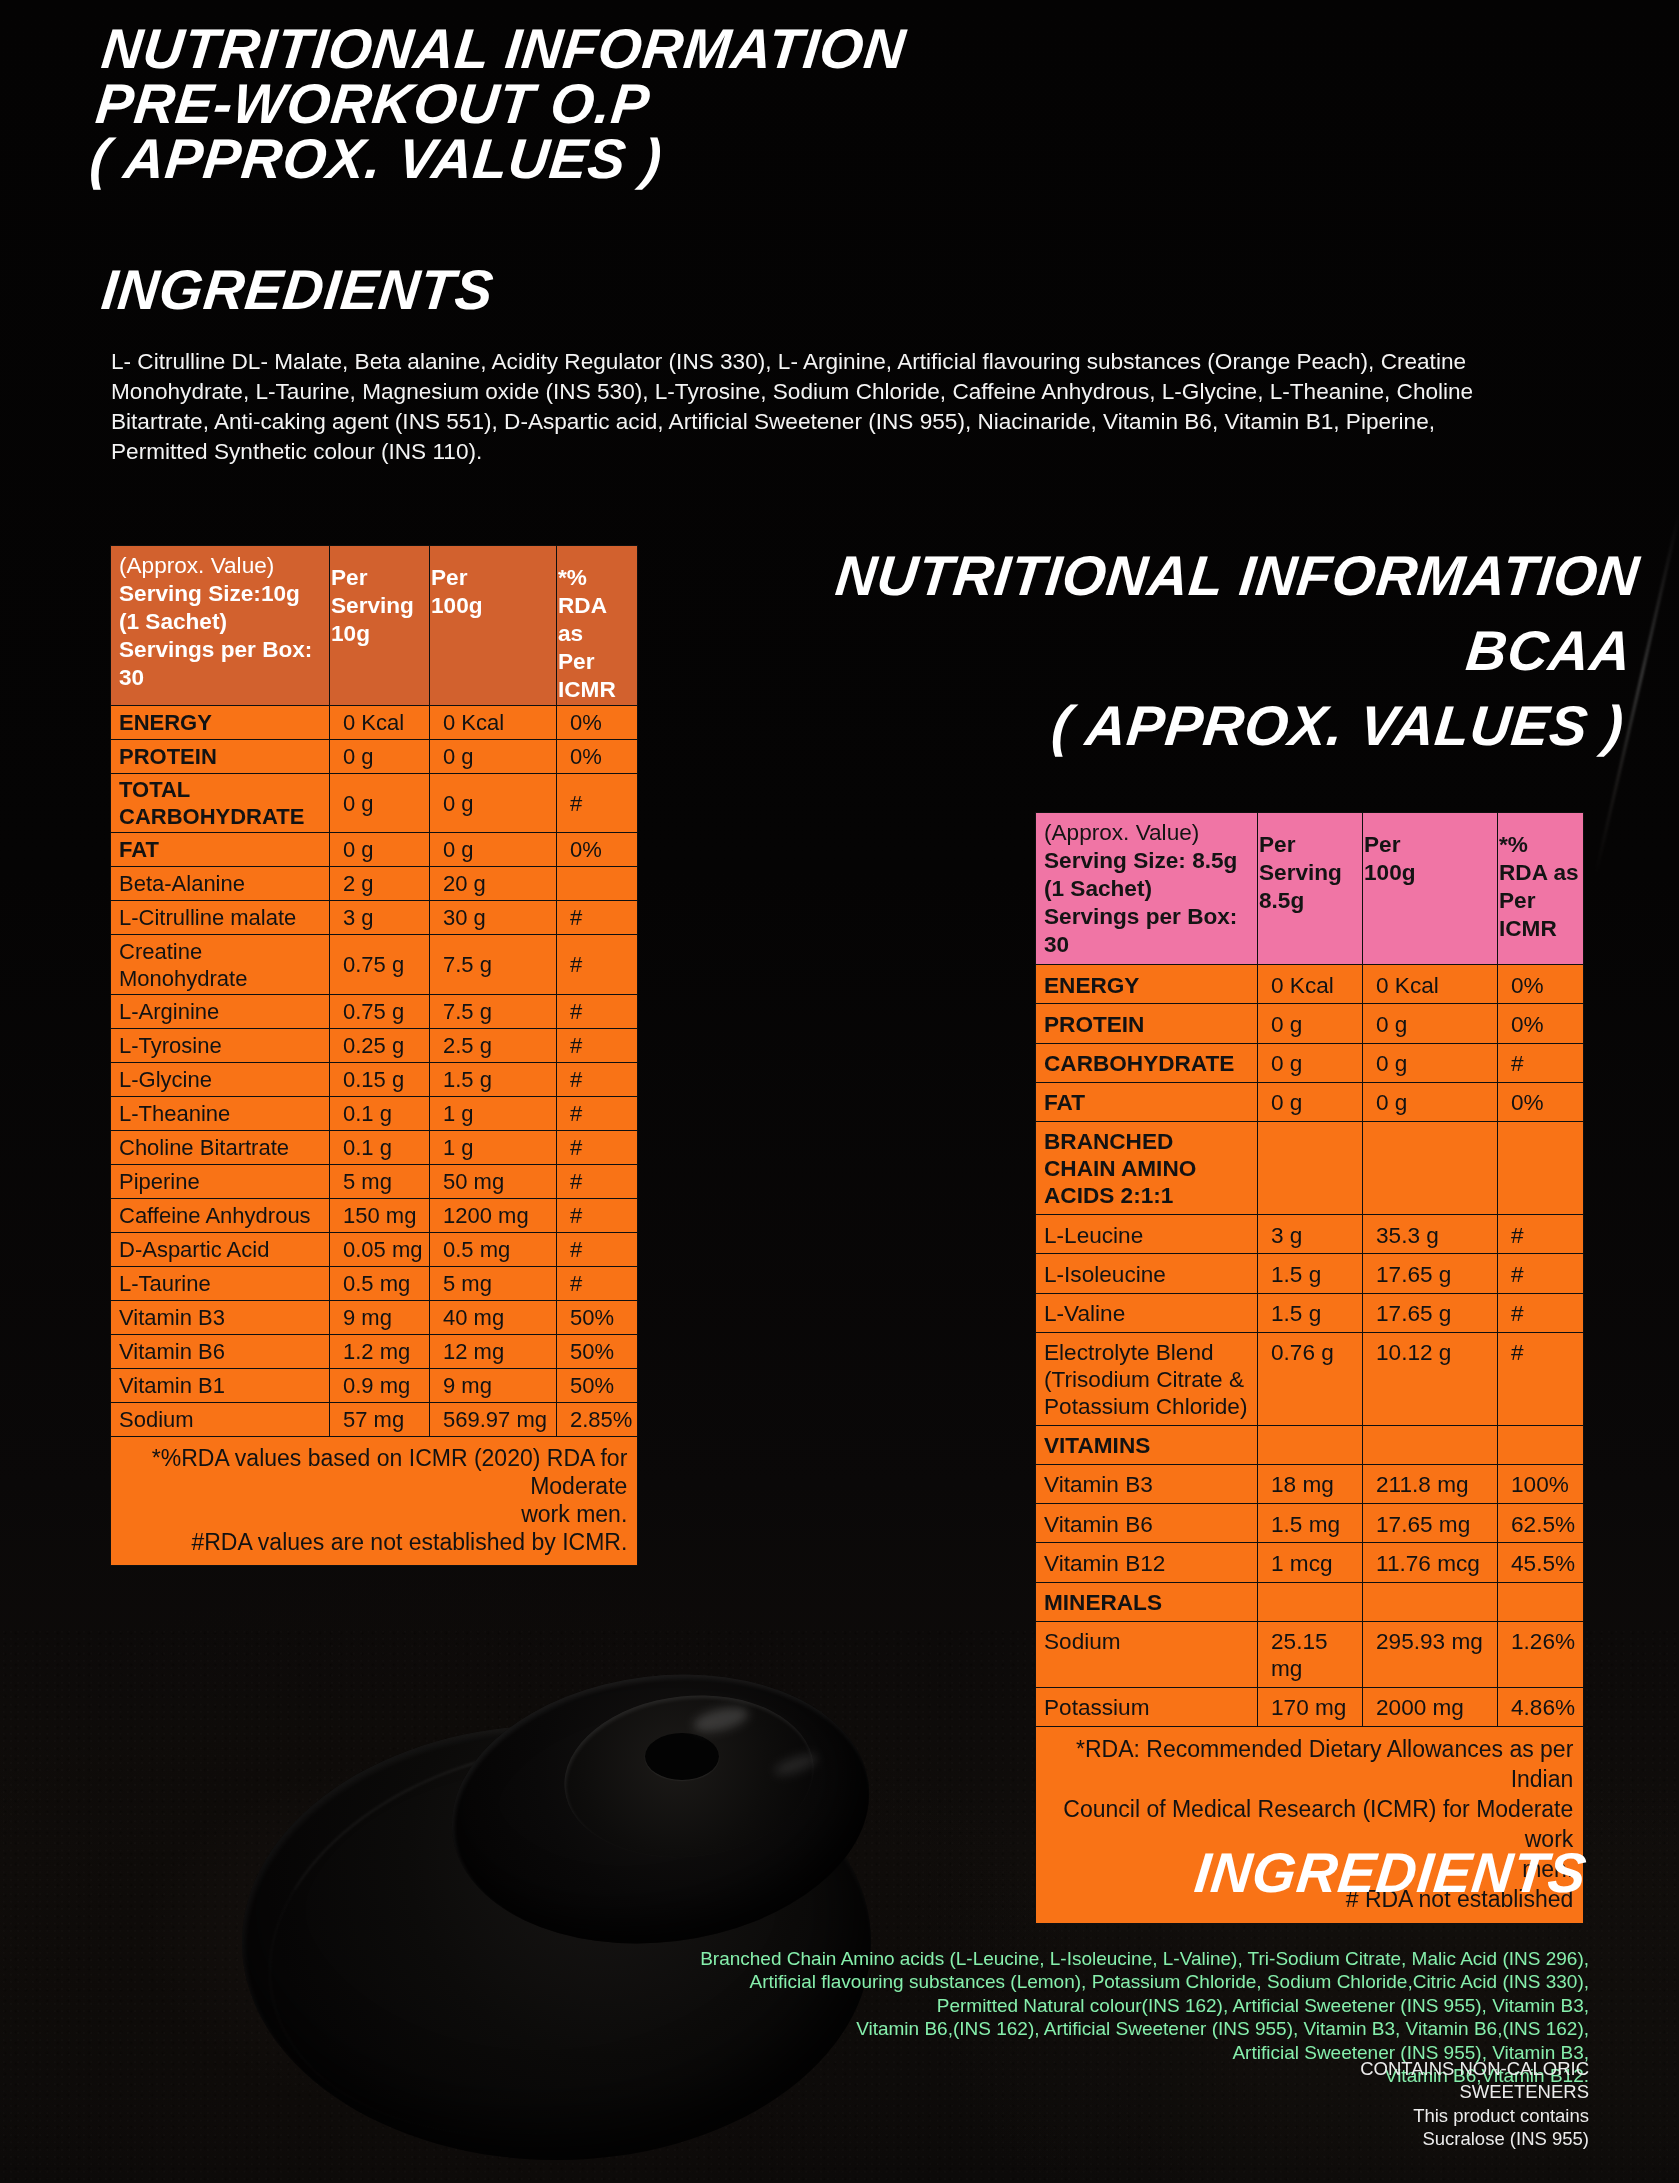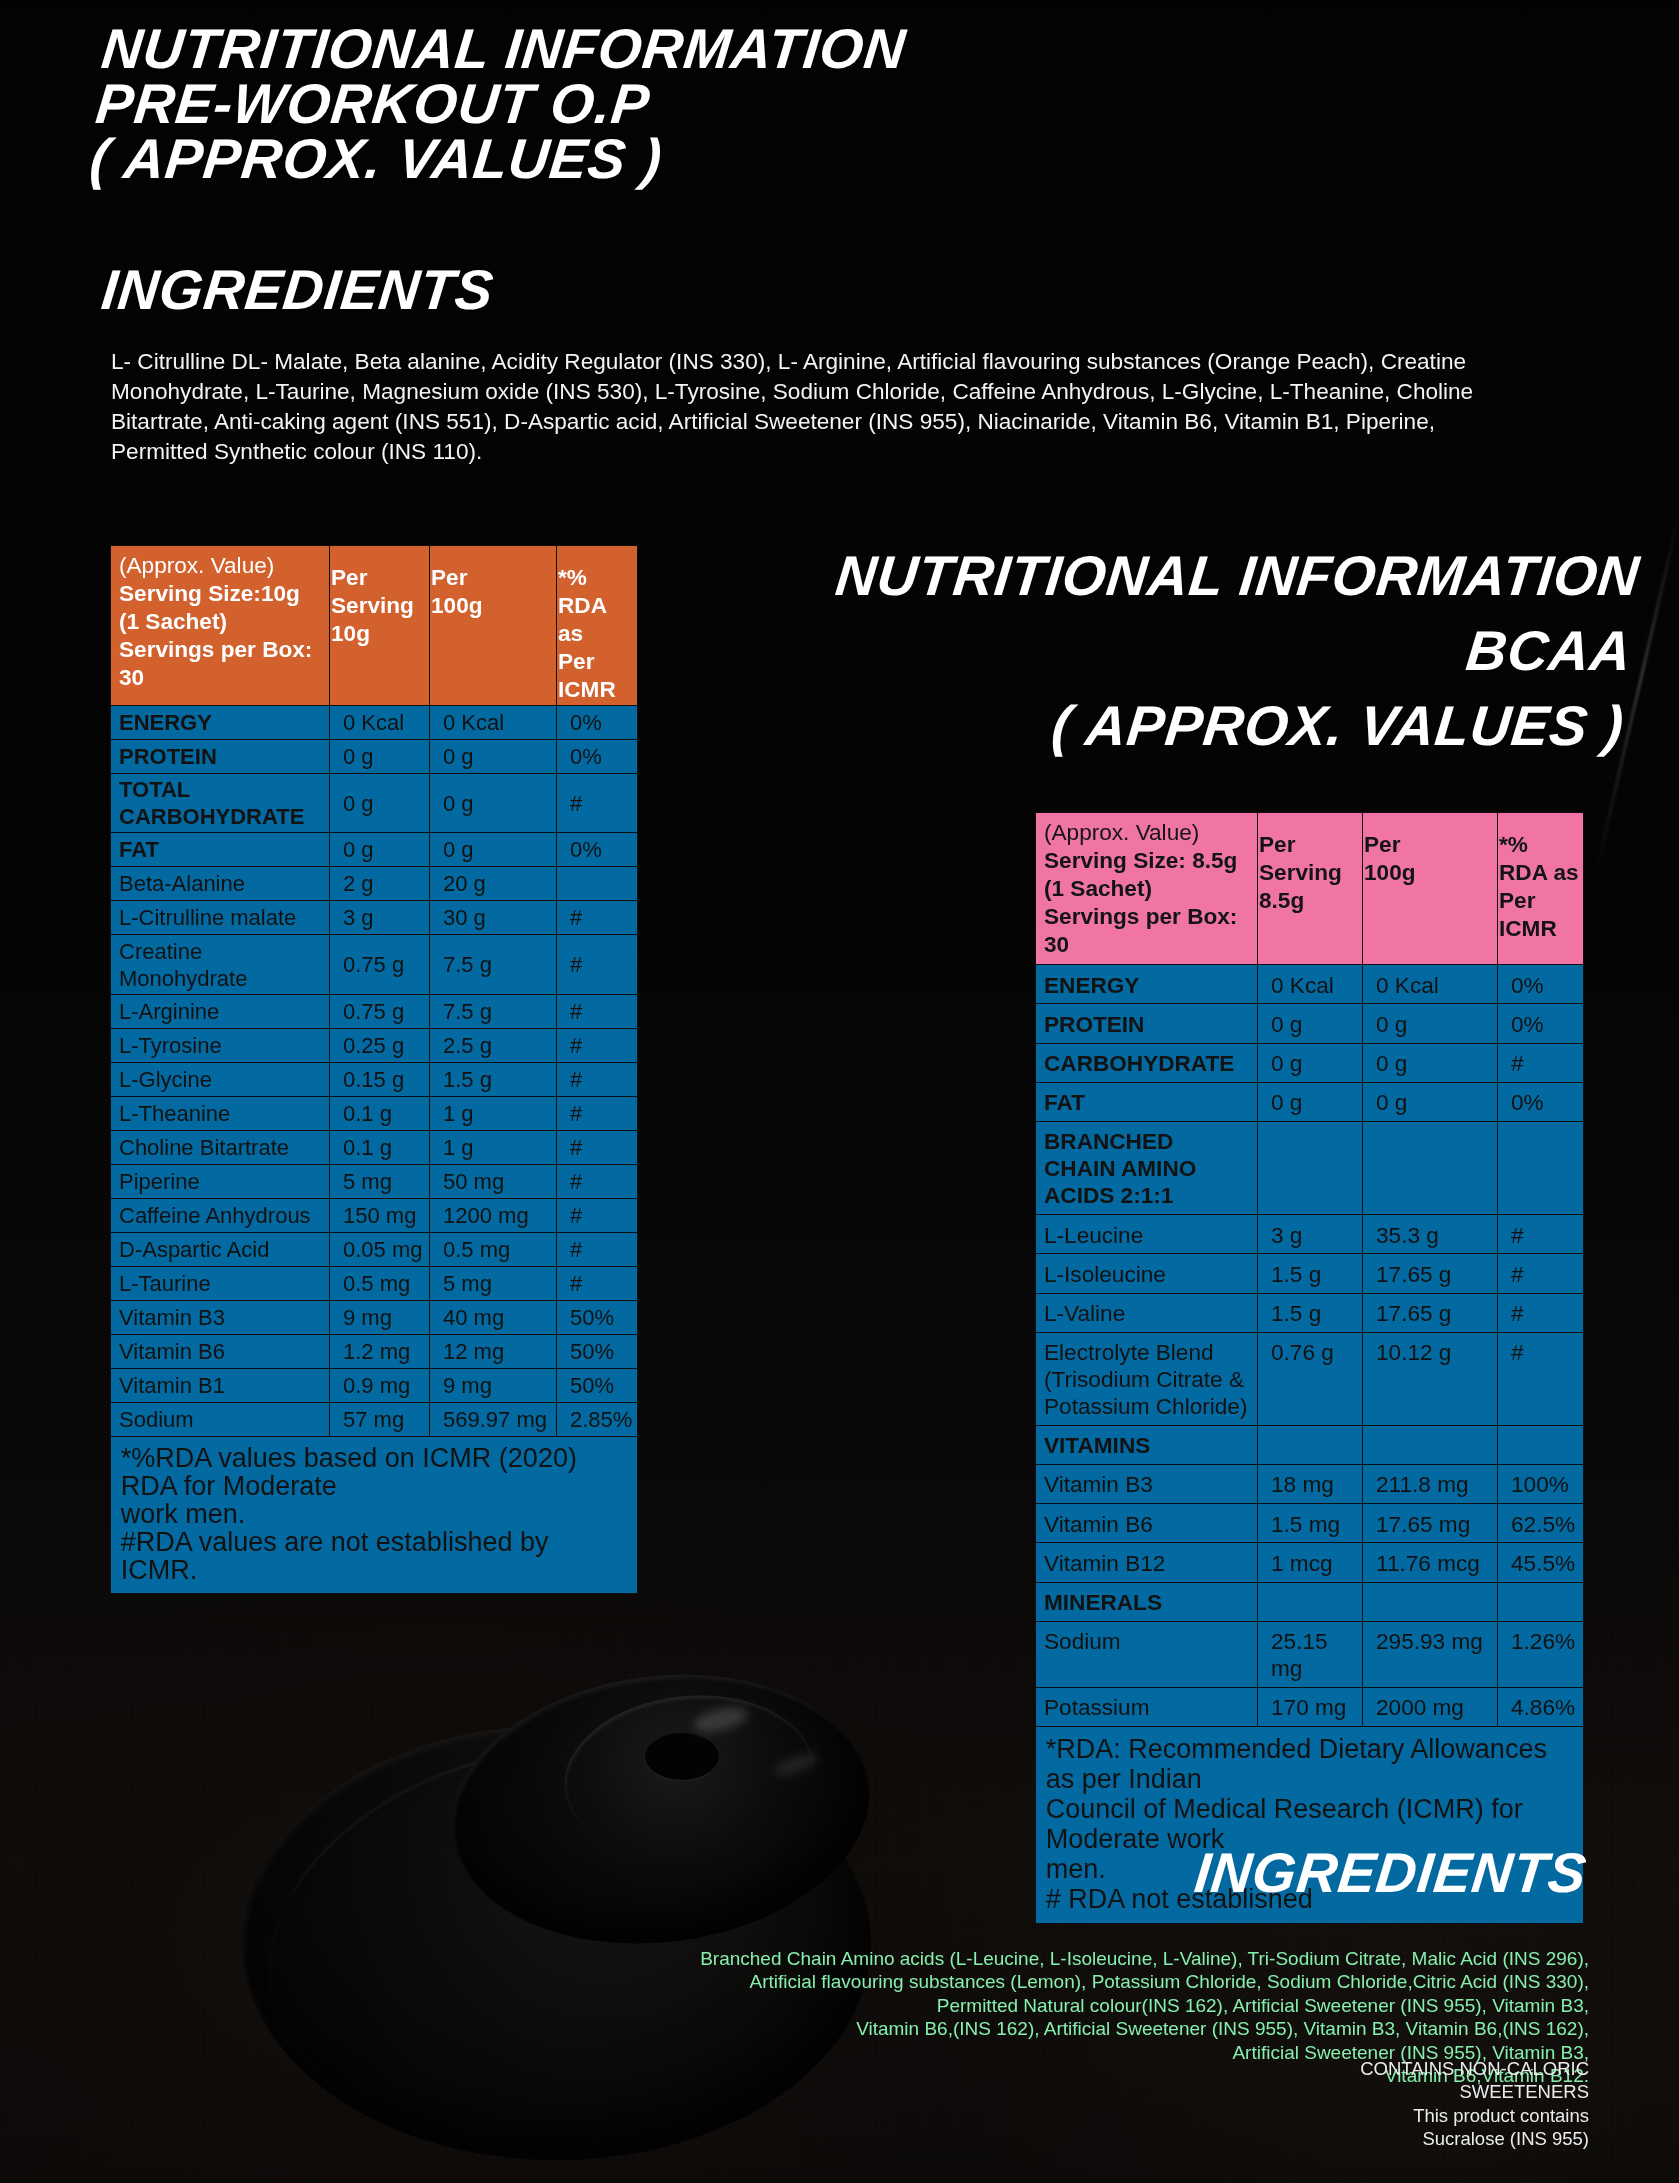--- a/index.html
+++ b/index.html
@@ -54,21 +54,21 @@
 
   
   .ing-text{position:absolute;left:111px;top:347px;width:1535px;font-size:22.6px;line-height:30px;
     color:#f4f4f4;white-space:pre-line;}
   .bcaa-ing-text{position:absolute;right:91px;top:1947px;width:1032px;font-size:19px;line-height:23.4px;
     color:#86efac;text-align:right;white-space:pre-line;}
   .contains-note{position:absolute;right:91px;top:2057px;font-size:18.5px;line-height:23.4px;
     color:#ececec;text-align:right;white-space:pre-line;}
 
   
-  table{position:absolute;border-collapse:collapse;table-layout:fixed;background:#0369a1;}
+  table{position:absolute;border-collapse:collapse;table-layout:fixed;background:#f97316;}
   td,th{border:1.6px solid #0f0f0f;overflow:hidden;}
   #pw-table{left:110px;top:545px;width:527px;}
   #bcaa-table{left:1035px;top:812px;width:549px;}
 
   thead th{vertical-align:top;}
   th.c1{text-align:left;padding:6.4px 8px 4.8px;font-size:22.6px;line-height:28px;}
   th.c2,th.c3,th.c4{text-align:left;padding-top:17.7px;font-weight:700;font-size:22.6px;
     line-height:28px;white-space:pre-line;}
   .approx{display:block;font-weight:400;}
   .serving{display:block;font-weight:700;white-space:pre-line;}
@@ -79,21 +79,21 @@
   #pw-table tbody tr{height:34px;}
   #pw-table tbody td{font-size:22px;line-height:27px;padding:2.4px 6.4px;vertical-align:middle;}
   #pw-table tbody td:first-child{padding-left:8px;}
   #pw-table tbody td:nth-child(n+2){padding-left:13px;}
   #bcaa-table tbody tr{height:39px;}
   #bcaa-table tbody td{font-size:22.6px;line-height:27px;padding:6.4px 6.4px 4.8px;vertical-align:top;}
   #bcaa-table tbody td:first-child{padding-left:8px;}
   #bcaa-table tbody td:nth-child(n+2){padding-left:13px;}
   tr.bold-row td:first-child, tr.section-row td:first-child{font-weight:700;}
 
-  tfoot td{font-size:27px;color:#121212;white-space:pre-line;}
+  tfoot td{font-size:23px;color:#121212;white-space:pre-line;text-align:right;}
   #pw-table tfoot td{line-height:28px;padding:6.4px 9.7px 9.7px;}
   #bcaa-table tfoot td{line-height:30px;padding:6.4px 9.7px 9.7px;}
 </style>
 </head>
 <body>
 
 <div class="label-canvas">
 
   <div class="bg-base"></div>
   <div class="bg-glow-left"></div>

